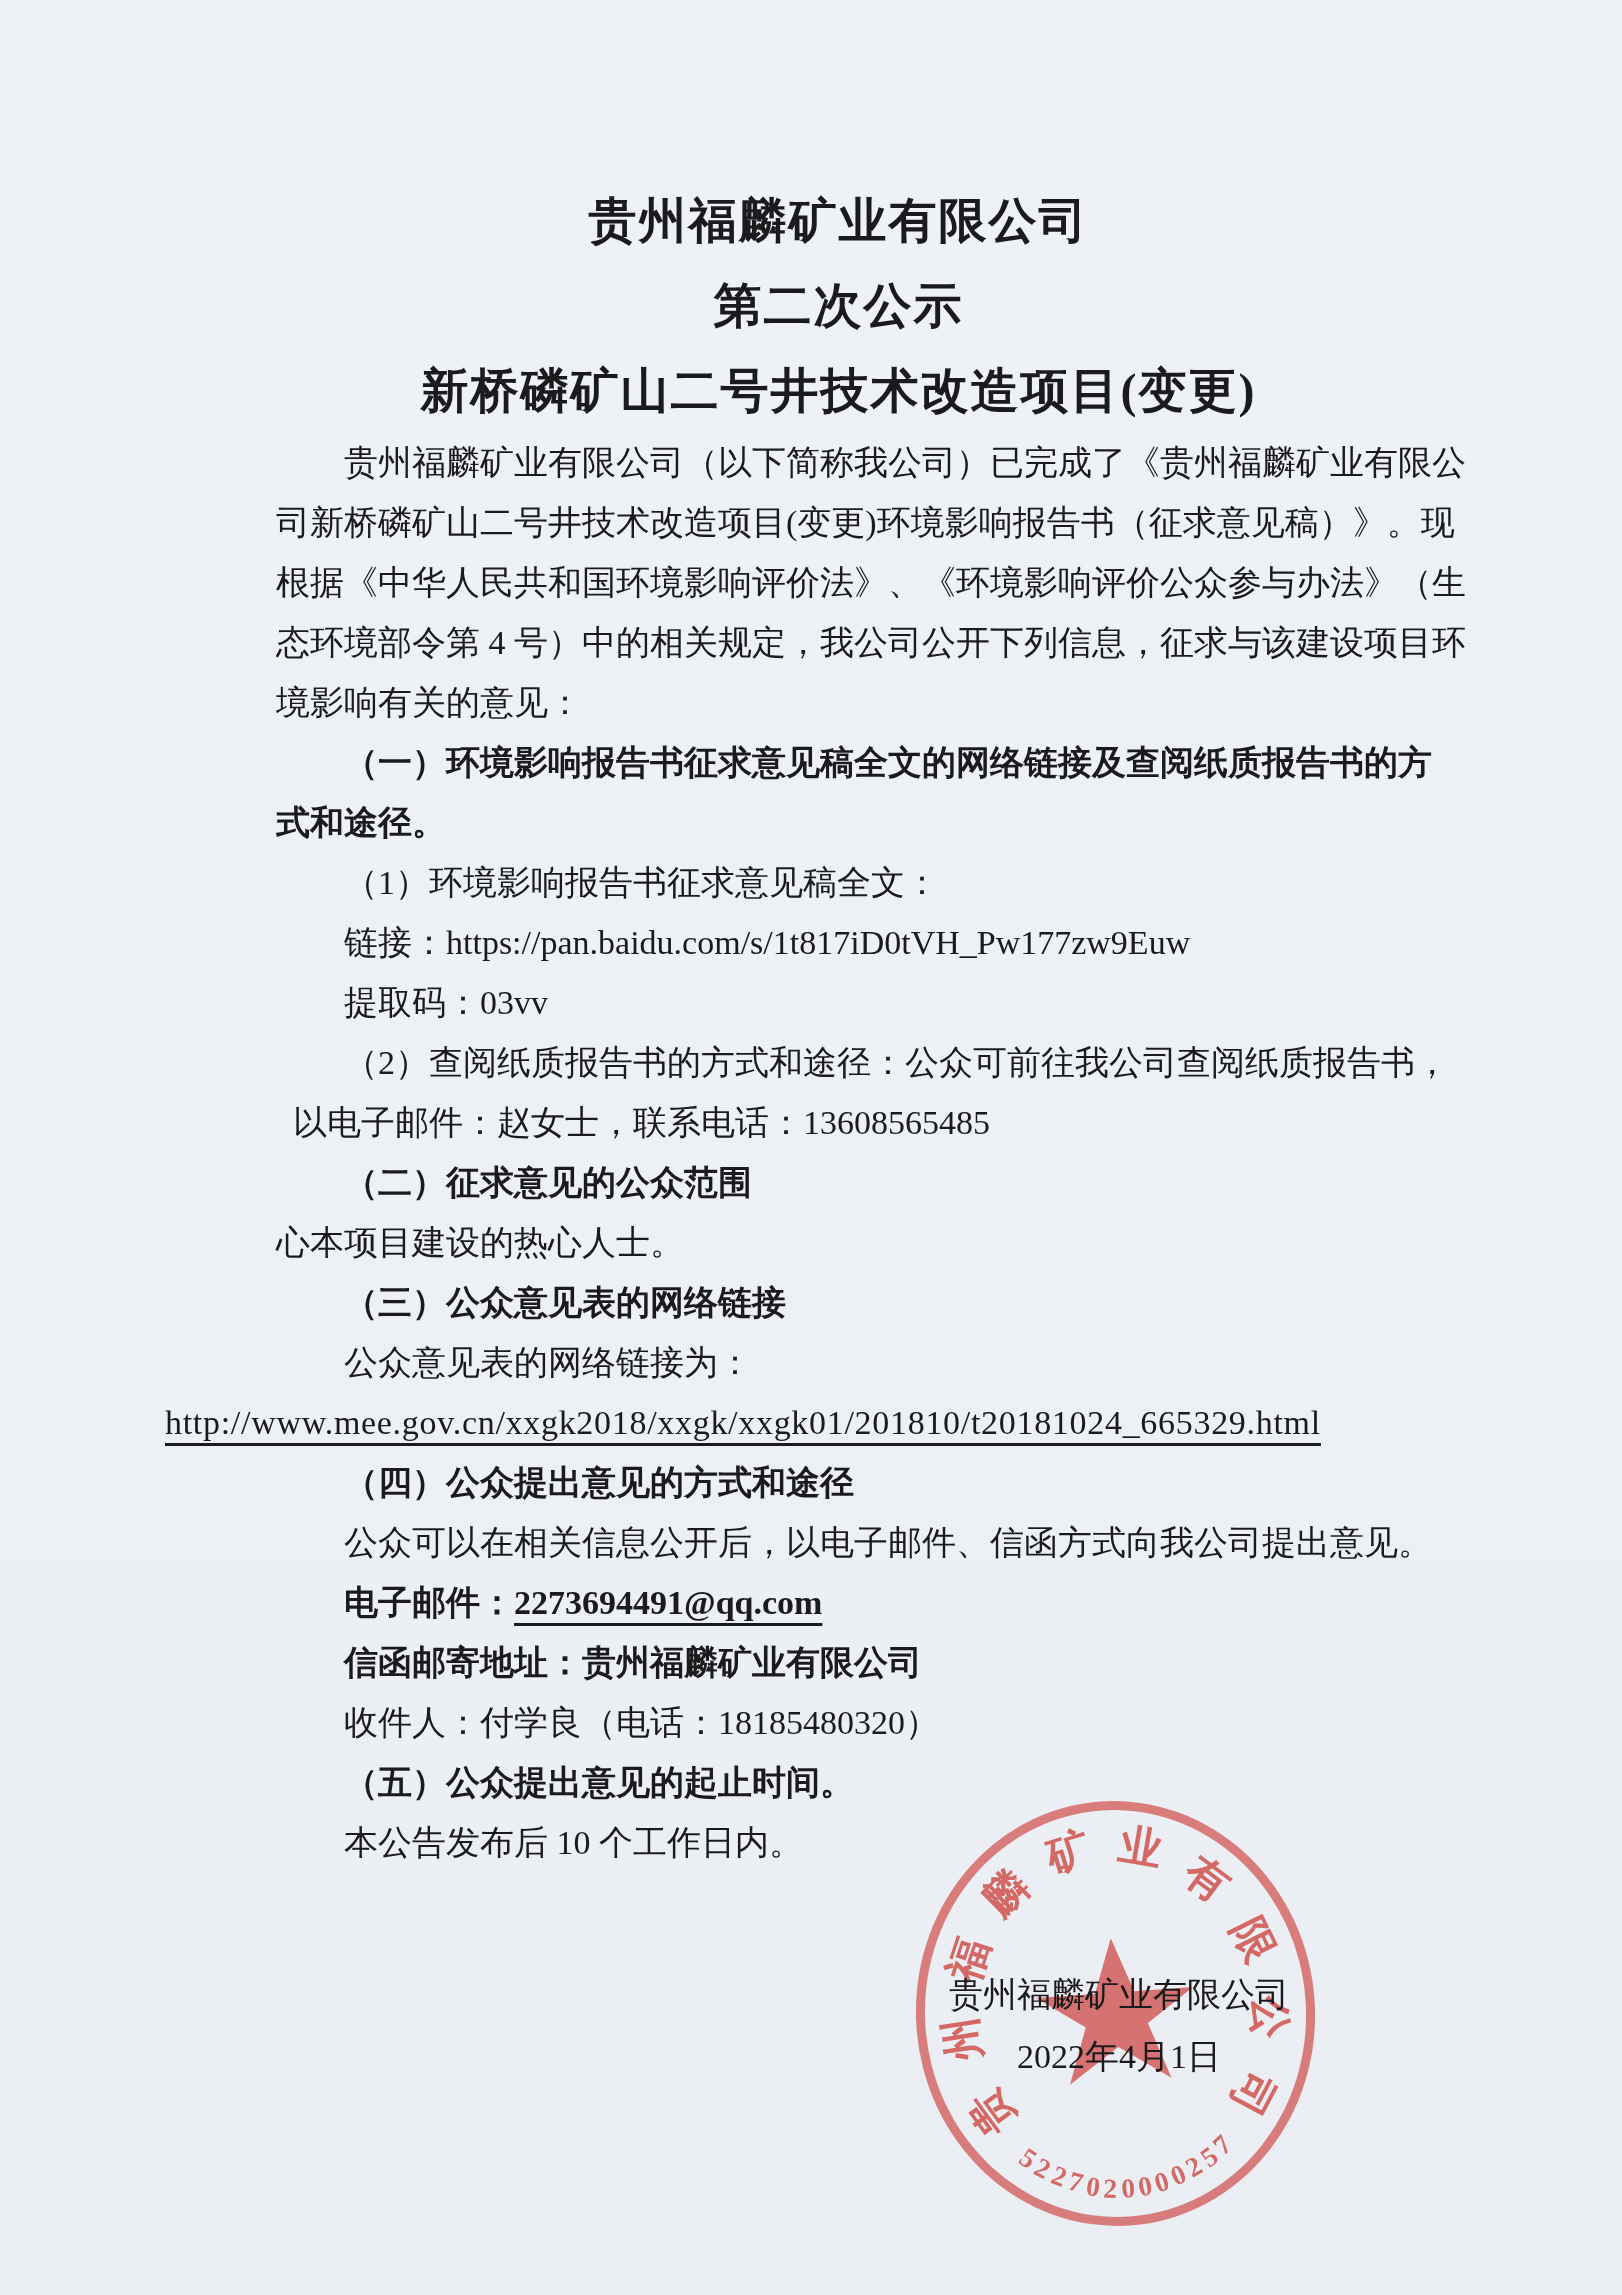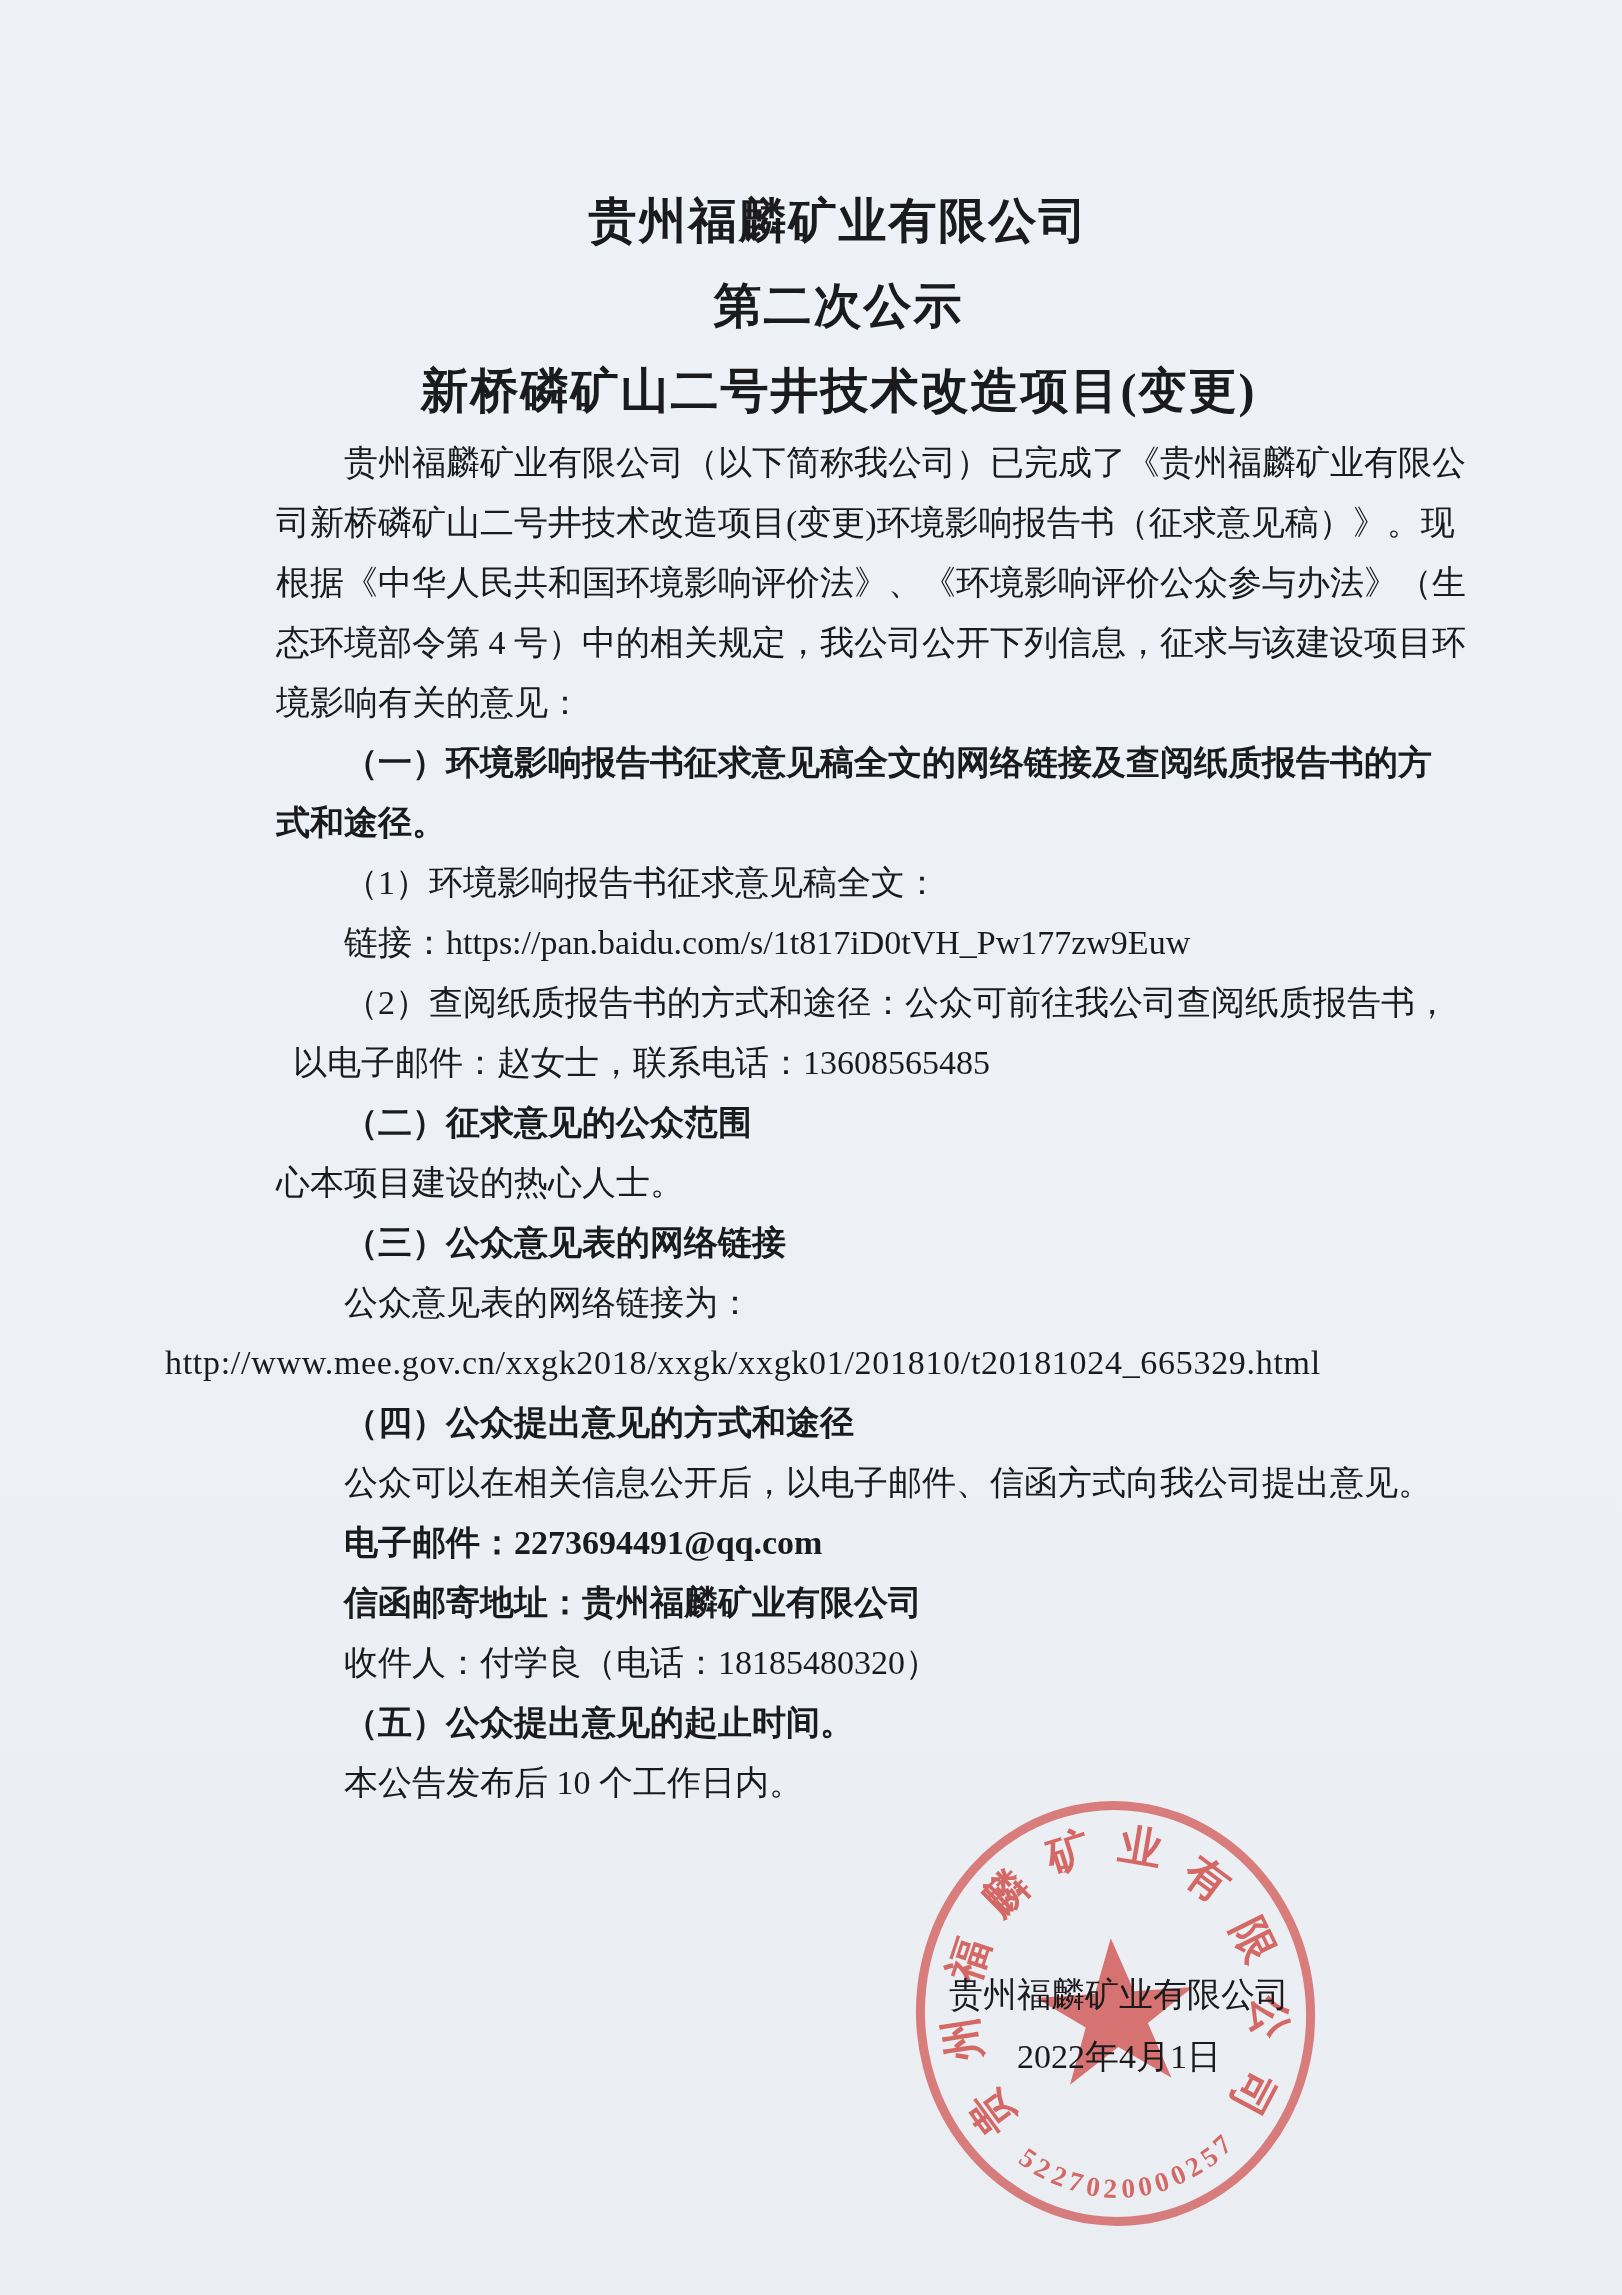--- a/index.html
+++ b/index.html
@@ -36,20 +36,21 @@
     line-height:60px;
     white-space:nowrap;
     text-align:left;
   }
   .line.bold{font-weight:bold;}
   .line.url-line{
     margin-left:-111px;
     letter-spacing:0.7px;
   }
   .run.underline{
+    text-decoration:underline;
     text-decoration-thickness:2.6px;
     text-underline-offset:8.5px;
   }
   
   .signature{
     position:absolute;
     left:890px;top:1964px;
     width:458px;
     text-align:center;
     font-size:34px;
@@ -109,20 +110,21 @@
   <main class="doc-body" id="doc-body">
       <div class="line" style="text-indent: 2em; text-align: right;"><span class="run">贵州福麟矿业有限公司（以下简称我公司）已完成了《贵州福麟矿业有限公</span></div>
       <div class="line"><span class="run">司新桥磷矿山二号井技术改造项目(变更)环境影响报告书（征求意见稿）》。现</span></div>
       <div class="line"><span class="run">根据《中华人民共和国环境影响评价法》、《环境影响评价公众参与办法》（生</span></div>
       <div class="line"><span class="run">态环境部令第 4 号）中的相关规定，我公司公开下列信息，征求与该建设项目环</span></div>
       <div class="line"><span class="run">境影响有关的意见：</span></div>
       <div class="line bold" style="text-indent: 2em;"><span class="run">（一）环境影响报告书征求意见稿全文的网络链接及查阅纸质报告书的方</span></div>
       <div class="line bold"><span class="run">式和途径。</span></div>
       <div class="line" style="text-indent: 2em;"><span class="run">（1）环境影响报告书征求意见稿全文：</span></div>
       <div class="line" style="text-indent: 2em;"><span class="run">链接：</span><span class="run">https://pan.baidu.com/s/1t817iD0tVH_Pw177zw9Euw</span></div>
+      <div class="line" style="text-indent: 2em;"><span class="run">提取码：</span><span class="run">03vv</span></div>
       <div class="line" style="text-indent: 2em;"><span class="run">（2）查阅纸质报告书的方式和途径：公众可前往我公司查阅纸质报告书，</span></div>
       <div class="line" style="text-indent: 0.5em;"><span class="run">以电子邮件：赵女士，联系电话：</span><span class="run">13608565485</span></div>
       <div class="line bold" style="text-indent: 2em;"><span class="run">（二）征求意见的公众范围</span></div>
       <div class="line"><span class="run">心本项目建设的热心人士。</span></div>
       <div class="line bold" style="text-indent: 2em;"><span class="run">（三）公众意见表的网络链接</span></div>
       <div class="line" style="text-indent: 2em;"><span class="run">公众意见表的网络链接为：</span></div>
       <div class="line url-line"><span class="run underline">http://www.mee.gov.cn/xxgk2018/xxgk/xxgk01/201810/t20181024_665329.html</span></div>
       <div class="line bold" style="text-indent: 2em;"><span class="run">（四）公众提出意见的方式和途径</span></div>
       <div class="line" style="text-indent: 2em;"><span class="run">公众可以在相关信息公开后，以电子邮件、信函方式向我公司提出意见。</span></div>
       <div class="line bold" style="text-indent: 2em;"><span class="run">电子邮件：</span><span class="run underline">2273694491@qq.com</span></div>

